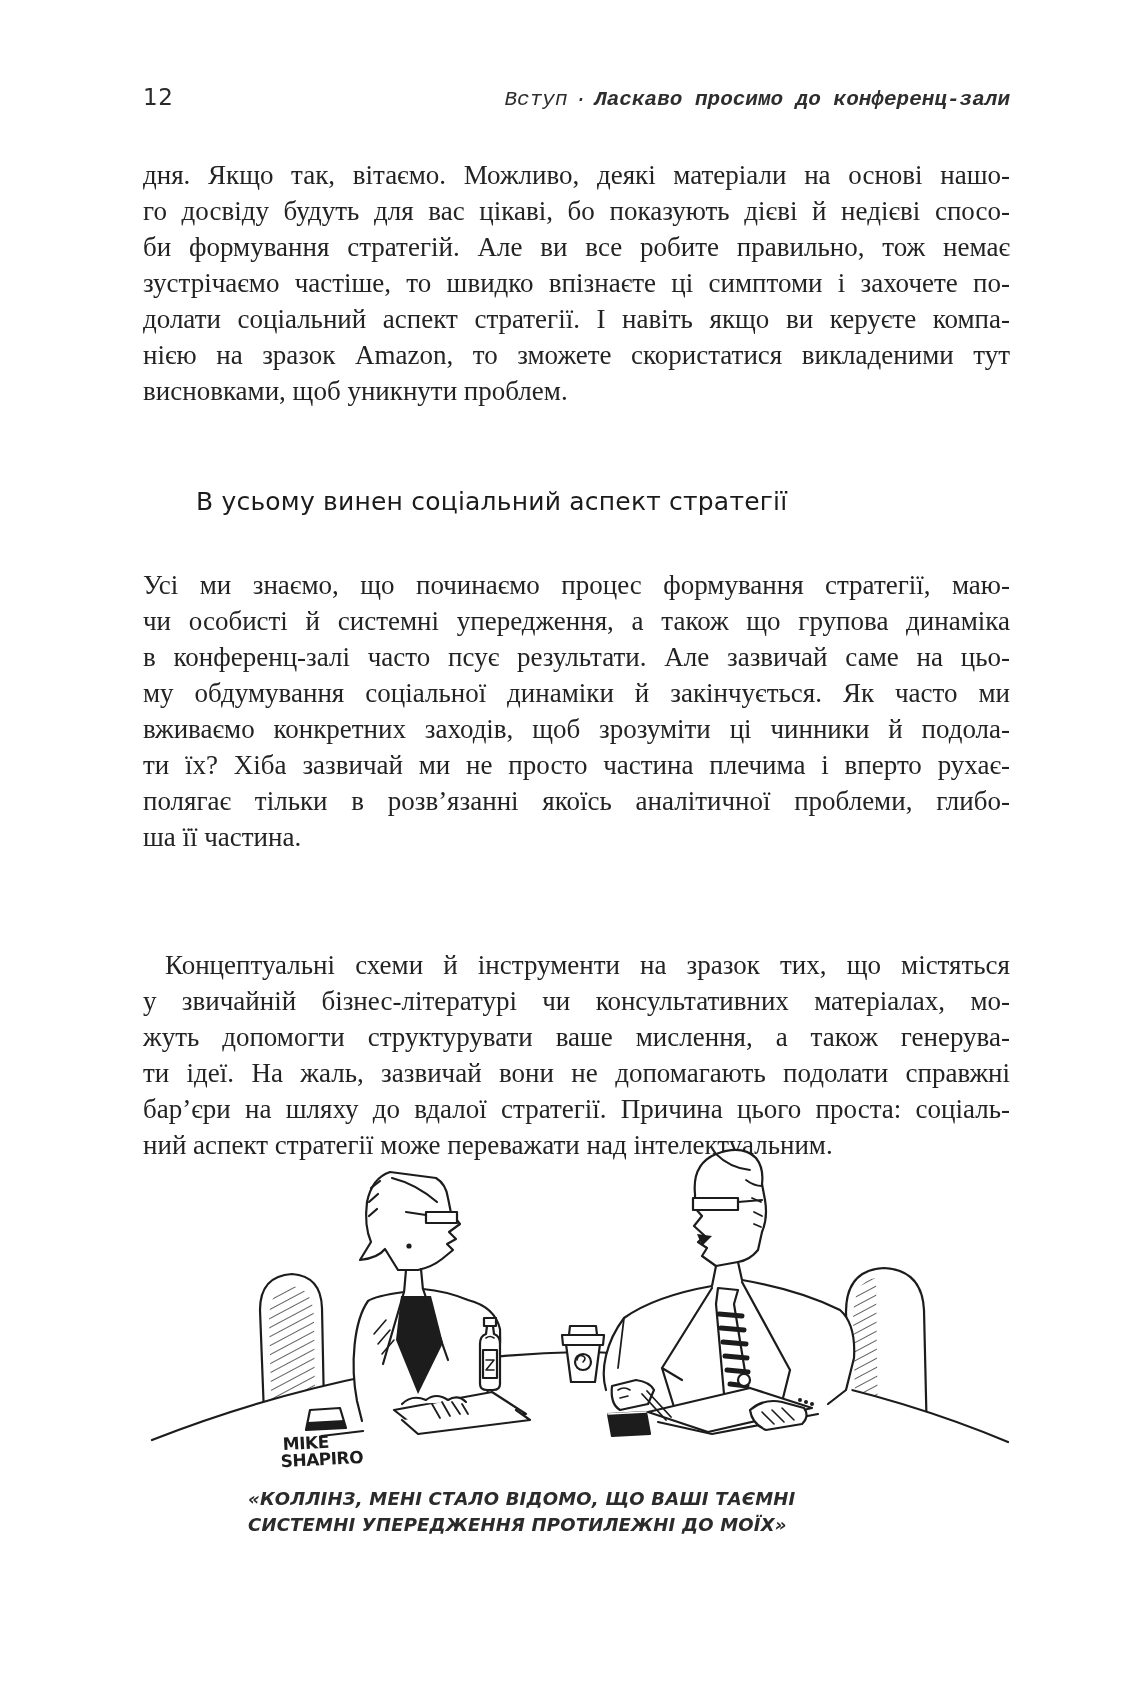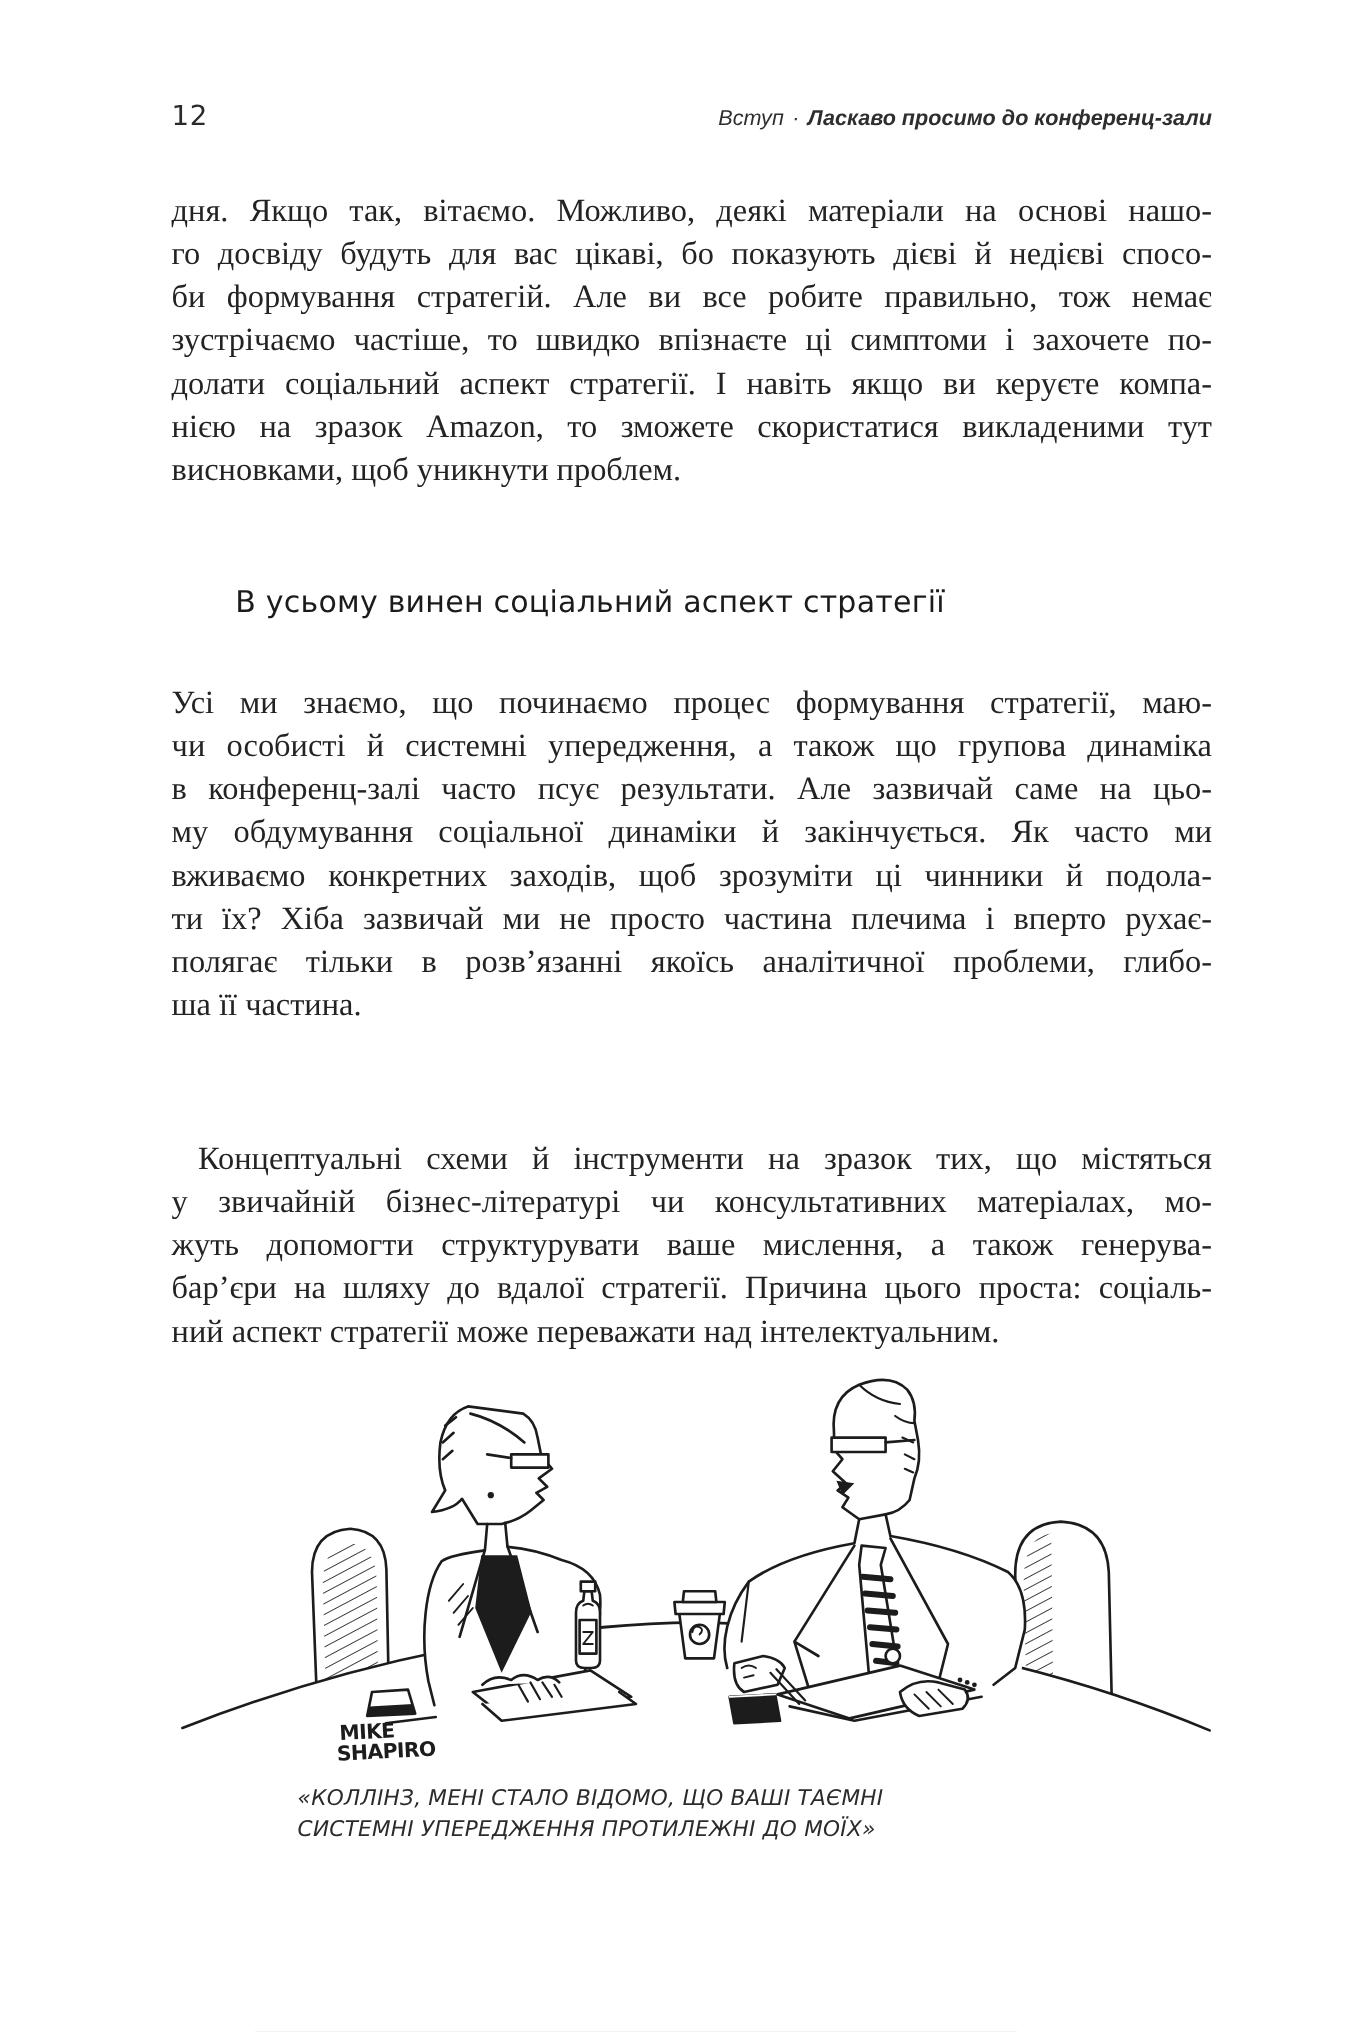--- a/index.html
+++ b/index.html
@@ -15,22 +15,22 @@
   
   #pagehead{
     position:absolute;left:143px;top:84px;width:867px;height:30px;
     display:flex;justify-content:space-between;align-items:baseline;
   }
   #folio{
     font-family:"DejaVu Sans", sans-serif;
     font-size:23px;color:#2a2a2a;letter-spacing:.5px;
   }
   #runhead{
-    font-family:Liberation Sans, sans-serif;
-    font-style:italic;font-size:18px;color:#2e2e2e;
+    font-family:Liberation Mono, monospace;
+    font-style:italic;font-size:21px;color:#2e2e2e;
     white-space:nowrap;
   }
   #runhead .rh-title{font-weight:bold;}
   #runhead .rh-sep{padding:0 7px;font-weight:normal;}
   
   .para{
     position:absolute;left:143px;width:867px;
     font-size:27px;line-height:36px;color:#232323;
   }
   .pline{text-align:justify;text-align-last:justify;white-space:normal;}
@@ -45,21 +45,21 @@
     font-family:"DejaVu Sans", sans-serif;
     font-weight:400;font-size:25px;color:#1b1b1b;
     letter-spacing:.2px;
   }
   
   #cartoon{position:absolute;left:150px;top:1128px;width:860px;height:352px;}
   
   #caption{
     position:absolute;left:248px;top:1486px;width:474px;
     font-family:"DejaVu Sans", sans-serif;
-    font-weight:normal;font-style:italic;
+    font-weight:bold;font-style:italic;
     font-size:18px;line-height:26px;color:#2b2b2b;
     text-align:center;letter-spacing:.2px;white-space:nowrap;
   }
 </style>
 </head>
 <body>
 
 <div id="page">
 
   <div id="pagehead">
@@ -87,20 +87,21 @@
       <div class="pline">вживаємо конкретних заходів, щоб зрозуміти ці чинники й подола-</div>
       <div class="pline">ти їх? Хіба зазвичай ми не просто частина плечима і вперто рухає-</div>
       <div class="pline">полягає тільки в розв’язанні якоїсь аналітичної проблеми, глибо-</div>
       <div class="pline last">ша її частина.</div>
     </div>
 
   <div id="para3" class="para">
       <div class="pline indent">Концептуальні схеми й інструменти на зразок тих, що містяться</div>
       <div class="pline">у звичайній бізнес-літературі чи консультативних матеріалах, мо-</div>
       <div class="pline">жуть допомогти структурувати ваше мислення, а також генерува-</div>
+      <div class="pline">ти ідеї. На жаль, зазвичай вони не допомагають подолати справжні</div>
       <div class="pline">бар’єри на шляху до вдалої стратегії. Причина цього проста: соціаль-</div>
       <div class="pline last">ний аспект стратегії може переважати над інтелектуальним.</div>
     </div>
 
   <svg id="cartoon" viewBox="0 0 860 352" xmlns="http://www.w3.org/2000/svg">
     <defs>
       <pattern id="hatch" patternUnits="userSpaceOnUse" width="8" height="8" patternTransform="rotate(62)">
         <line x1="0" y1="0" x2="0" y2="8" stroke="#1c1c1c" stroke-width="1.4"></line>
       </pattern>
     </defs>

